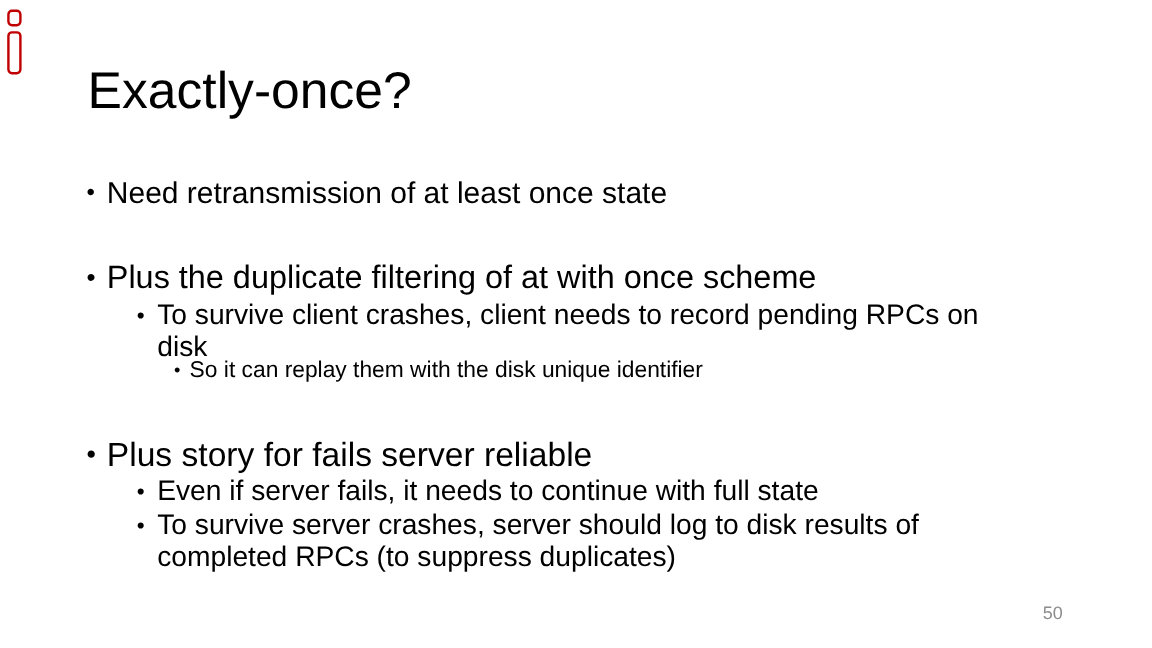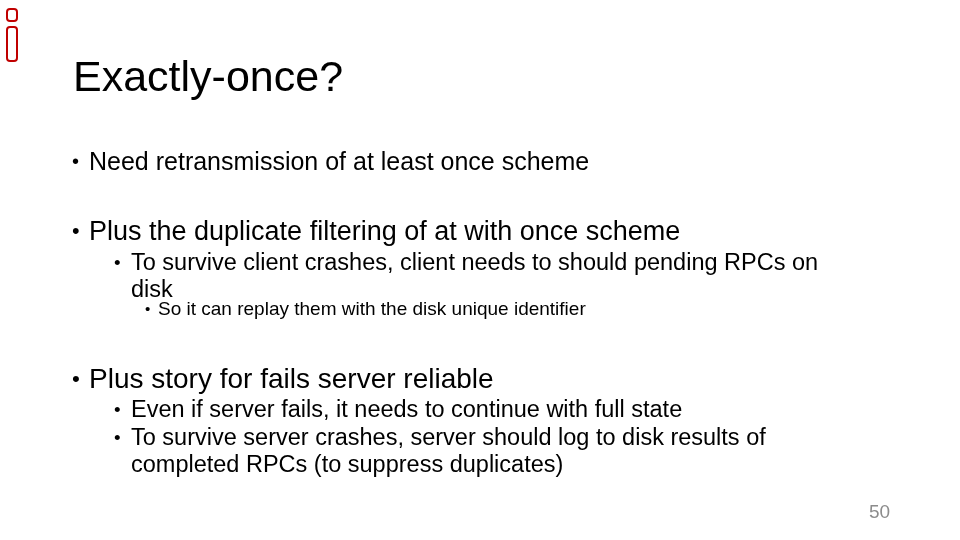--- a/index.html
+++ b/index.html
@@ -64,48 +64,48 @@
   .b5 { top: 396px; left: 114px; font-size: 23.5px; line-height: 27px; }
   .b5 .dot { width: 17px; }
   .b6 { top: 424px; left: 114px; font-size: 23.5px; line-height: 27px; }
   .b6 .dot { width: 17px; }
   .b6 .txt { width: 690px; }
 
   .page-number {
     position: absolute;
     top: 503px;
     left: 869px;
-    font-size: 19px;
+    font-size: 15px;
     line-height: 18px;
     color: #8c8c8c;
   }
 </style>
 </head>
 <body>
 
 <div class="slide">
 
   <div class="mark mark1"></div>
   <div class="mark mark2"></div>
 
   <div class="title">Exactly-once?</div>
 
   <div class="bullet b0">
     <span class="dot">•</span>
-    <span class="txt">Need retransmission of at least once scheme</span>
+    <span class="txt">Need retransmission of at least once state</span>
   </div>
 
   <div class="bullet b1">
     <span class="dot">•</span>
     <span class="txt">Plus the duplicate filtering of at with once scheme</span>
   </div>
 
   <div class="bullet b2">
     <span class="dot">•</span>
-    <span class="txt">To survive client crashes, client needs to should pending RPCs on disk</span>
+    <span class="txt">To survive client crashes, client needs to record pending RPCs on disk</span>
   </div>
 
   <div class="bullet b3">
     <span class="dot">•</span>
     <span class="txt">So it can replay them with the disk unique identifier</span>
   </div>
 
   <div class="bullet b4">
     <span class="dot">•</span>
     <span class="txt">Plus story for fails server reliable</span>

